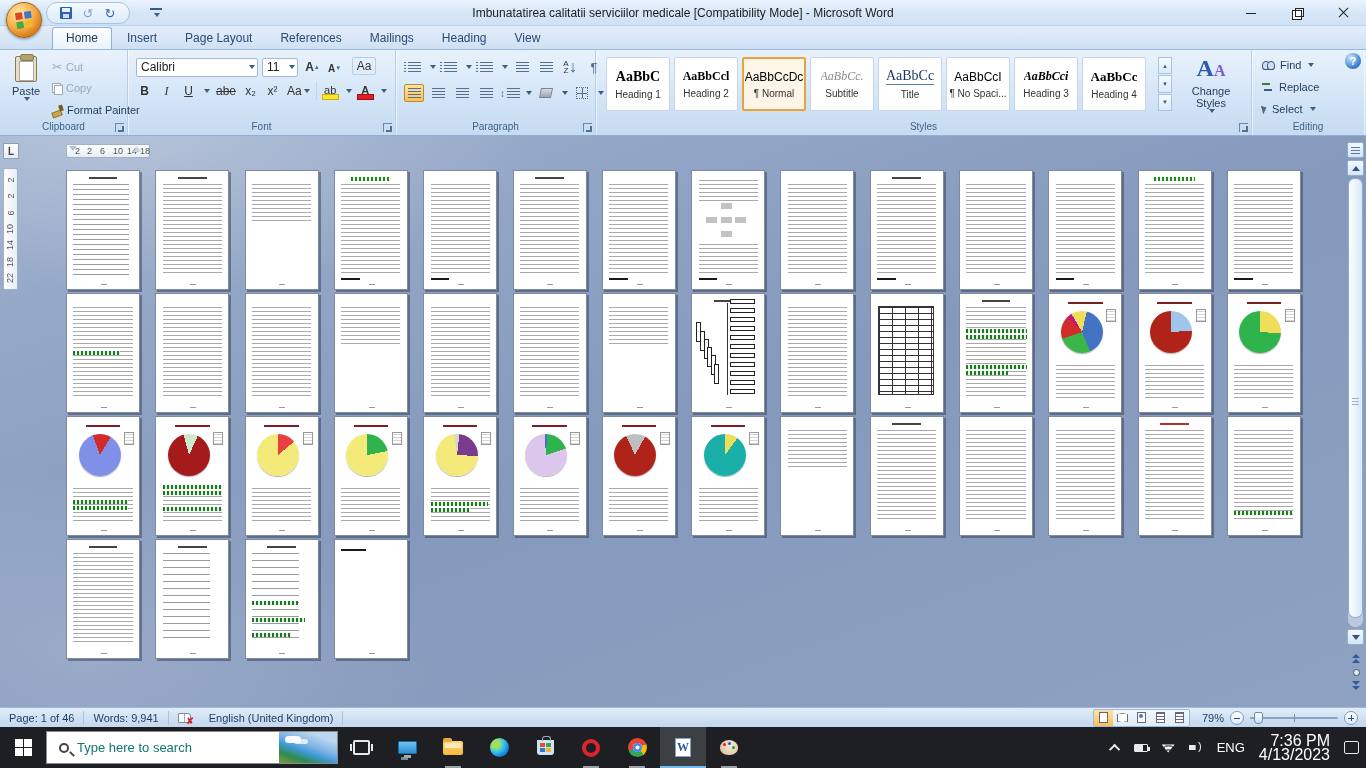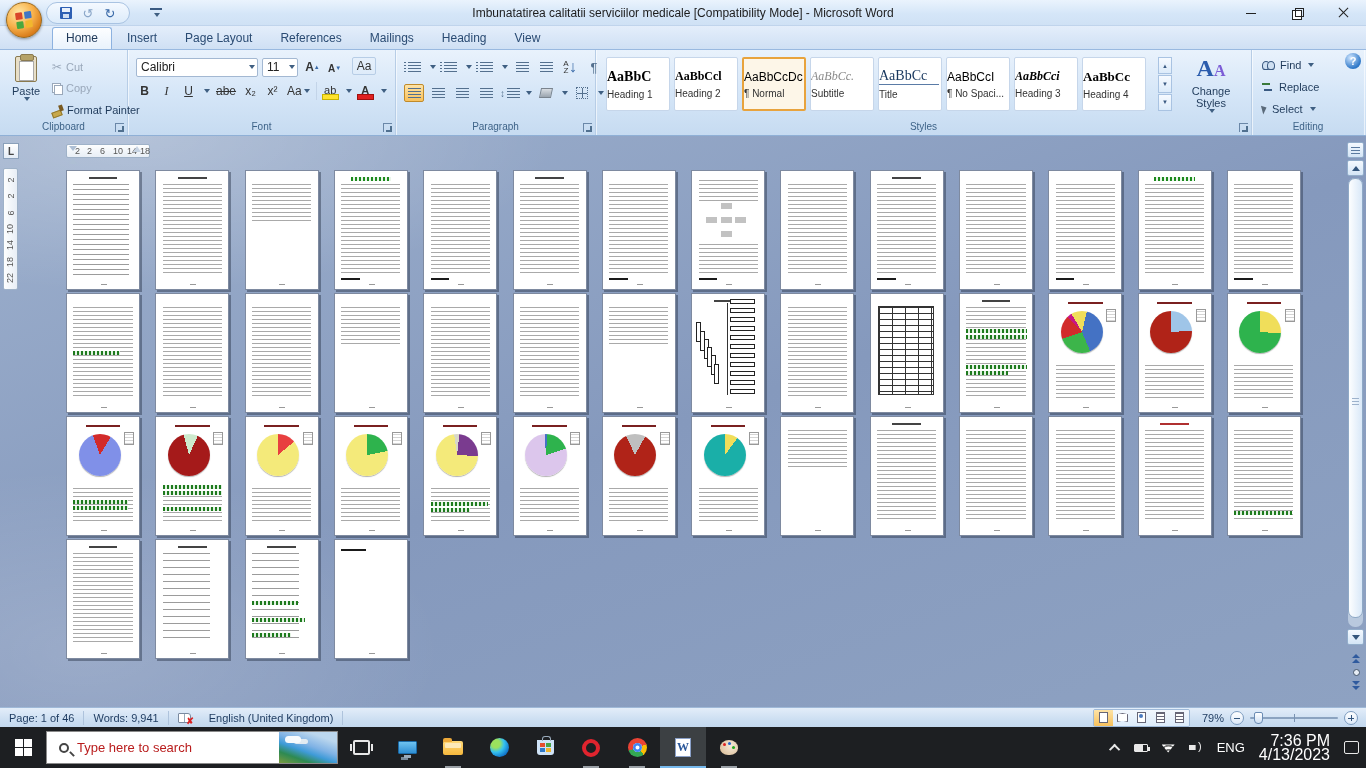--- a/index.html
+++ b/index.html
@@ -98,21 +98,21 @@
   .pilcrow { font-size:13px; color:#54708e; }
   .spacing-ic { font-size:10px; color:#54708e; display:flex; align-items:center; }
   .bucket-ic { width:12px; height:10px; background:linear-gradient(#d8dde2,#9aa4ae); border:1px solid #7a848e; transform:skewX(-12deg); }
   .borders-ic { width:12px; height:12px; border:1px dotted #54708e; position:relative; }
   .borders-ic::before { content:""; position:absolute; left:50%; top:0; bottom:0; width:1px; background:#54708e; }
   .borders-ic::after { content:""; position:absolute; top:50%; left:0; right:0; height:1px; background:#54708e; }
 
   
   .g-styles { width:656px; }
   .style-cards { position:absolute; left:10px; top:7px; display:flex; gap:4px; }
-  .scard { width:64px; height:54px; background:#fff; border:1px solid #c6d6ea; border-radius:2px; display:flex; flex-direction:column; justify-content:center; gap:4px; }
+  .scard { width:64px; height:54px; background:#fff; border:1px solid #c6d6ea; border-radius:2px; display:flex; flex-direction:column; align-items:center; justify-content:center; gap:4px; }
   .scard.selected { border:2px solid #e8a33d; background:#fdf6e8; }
   .s-sample { font-size:12px; white-space:nowrap; overflow:hidden; max-width:60px; }
   .s-name { font-size:10px; color:#333; white-space:nowrap; overflow:hidden; max-width:60px; }
   .smp-serifb { font-family:"Liberation Serif",serif; font-weight:bold; }
   .smp-sub { font-family:"Liberation Serif",serif; font-style:italic; color:#8a8a8a; }
   .smp-title { font-family:"Liberation Serif",serif; border-bottom:1px solid #5a7ba6; color:#17365d; }
   .smp-h3 { font-family:"Liberation Serif",serif; font-weight:bold; font-style:italic; }
   .style-scroll { position:absolute; left:562px; top:7px; width:14px; height:54px; display:flex; flex-direction:column; gap:1px; }
   .style-scroll div { flex:1; background:linear-gradient(#f6faff,#dcebfa); border:1px solid #a9c3e2; font-size:6px; color:#3a5a82; display:flex; align-items:center; justify-content:center; }
   .chg-styles { position:absolute; left:584px; top:5px; width:62px; height:64px; display:flex; flex-direction:column; align-items:center; font-size:11px; color:#1f3a5a; text-align:center; }
@@ -218,21 +218,21 @@
   .zthumb { position:absolute; left:4px; top:1px; width:9px; height:12px; background:linear-gradient(#fff,#cfe0f4); border:1px solid #6b8cb4; border-radius:2px 2px 4px 4px; }
 
   
   .taskbar { position:relative; height:41px; background:#1d1f22; display:flex; align-items:center; color:#fff; }
   .tb-btn { width:46px; height:41px; display:flex; align-items:center; justify-content:center; position:relative; }
   .win-logo { width:17px; height:17px; display:grid; grid-template-columns:8px 8px; grid-template-rows:8px 8px; gap:1px; }
   .win-logo i { background:#fff; }
   .searchbox { width:292px; height:33px; background:#fff; border:1px solid #8a8a8a; display:flex; align-items:center; gap:8px; padding-left:12px; position:relative; overflow:hidden; }
   .mag { width:10px; height:10px; border:2px solid #444; border-radius:50%; position:relative; flex:none; }
   .mag::after { content:""; position:absolute; left:8px; top:8px; width:6px; height:2px; background:#444; transform:rotate(45deg); }
-  .search-text { font-size:13px; color:#b91c1c; }
+  .search-text { font-size:13px; color:#0f766e; }
   .search-weather { position:absolute; right:0; top:0; width:58px; height:100%; background:linear-gradient(200deg,#bcd7ee 20%,#7fb2e5 45%,#3f9bd8 60%,#2e8a52 78%,#7a9a3e); }
   .search-weather::after { content:""; position:absolute; left:6px; top:4px; width:16px; height:7px; border-radius:7px; background:#fff; opacity:.95; box-shadow:8px 2px 0 -1px #e8eef2; }
   .taskview { width:17px; height:15px; border:2px solid #e8e8e8; border-radius:2px; position:relative; }
   .taskview::before { content:""; position:absolute; left:-5px; top:2px; width:2px; height:7px; background:#e8e8e8; }
   .taskview::after { content:""; position:absolute; right:-5px; top:2px; width:2px; height:7px; background:#e8e8e8; }
   .pc-ic { width:19px; height:13px; background:linear-gradient(#6ec2f0,#2f8fd4); border:1px solid #1a6aa8; border-radius:1px; position:relative; }
   .pc-ic::after { content:""; position:absolute; left:5px; bottom:-5px; width:7px; height:3px; background:#9ab; box-shadow:-3px 2px 0 0 #789; }
   .folder-ic { width:20px; height:14px; background:linear-gradient(#ffd978,#f5b73d); border-radius:2px; position:relative; }
   .folder-ic::before { content:""; position:absolute; left:0; top:-3px; width:9px; height:4px; background:#eda93a; border-radius:2px 2px 0 0; }
   .folder-ic::after { content:""; position:absolute; left:2px; top:2px; right:2px; height:5px; background:#fde9b8; border-radius:1px; }

